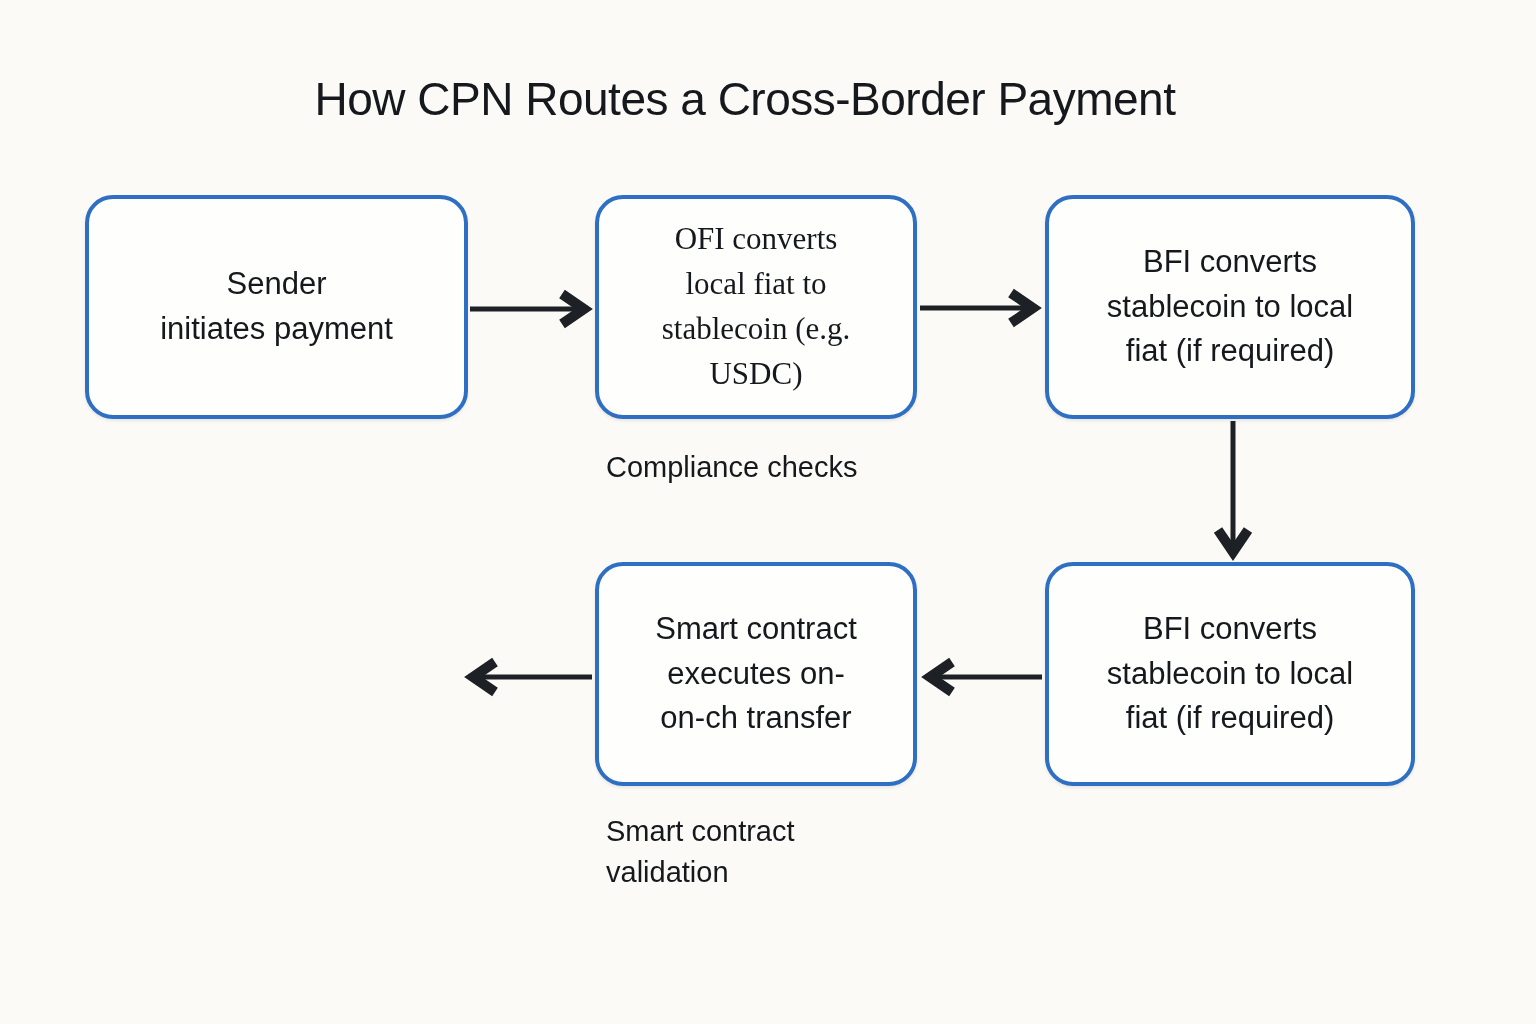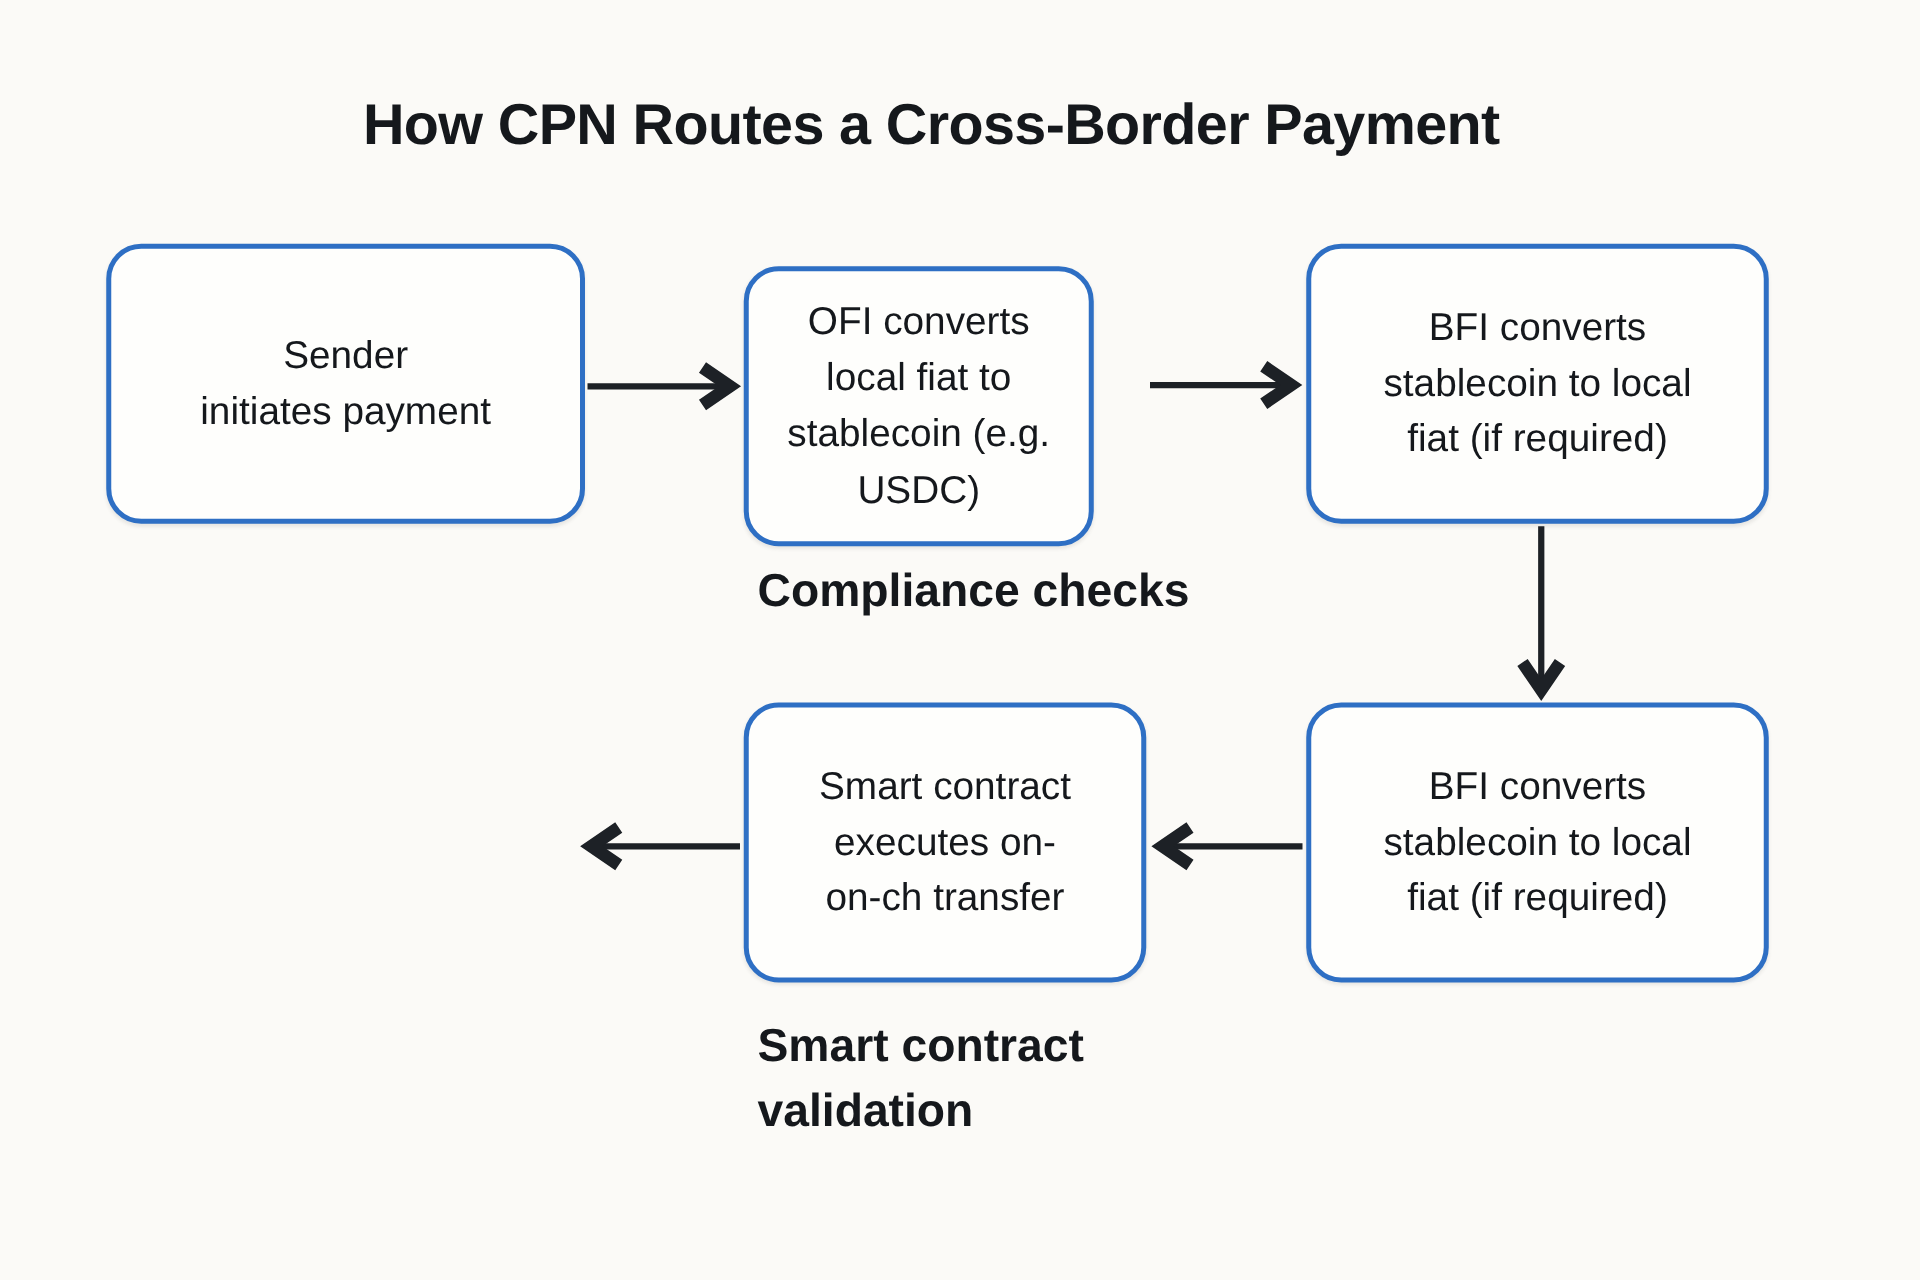--- a/index.html
+++ b/index.html
@@ -19,21 +19,21 @@
   .canvas {
     position: relative;
     width: 1536px; height: 1024px;
   }
   .title {
     position: absolute;
     left: 0; top: 72px;
     width: 1490px;
     text-align: center;
     font-size: 46px;
-    font-weight: 700;
+    font-weight: 400;
     letter-spacing: -0.5px;
     color: var(--text);
   }
   .node {
     position: absolute;
     background: var(--box-fill);
     border: 4px solid var(--box-border);
     border-radius: 28px;
     box-shadow: 0 2px 3px rgba(60,60,60,0.10);
     display: flex;
@@ -44,24 +44,23 @@
   .node-label {
     white-space: pre-line;
     text-align: center;
     font-size: 31px;
     line-height: 1.45;
     color: var(--text);
   }
   .annotation {
     position: absolute;
     white-space: pre-line;
-    font-size: 37px;
+    font-size: 29px;
     line-height: 1.4;
     color: var(--text);
-    font-weight: bold;
   }
   .arrows {
     position: absolute;
     left: 0; top: 0;
     width: 1536px; height: 1024px;
     pointer-events: none;
   }
   .arrows line { stroke: var(--arrow); stroke-width: 5; }
   .arrows path.head {
     stroke: var(--arrow);
@@ -76,21 +75,21 @@
 
 <div class="canvas">
 
   <h1 class="title">How CPN Routes a Cross-Border Payment</h1>
 
   <div class="node" style="left:85px; top:195px; width:383px; height:224px;">
     <span class="node-label">Sender
 initiates payment</span>
   </div>
 
-  <div class="node" style="left:595px; top:213px; width:280px; height:224px;">
+  <div class="node" style="left:595px; top:195px; width:322px; height:224px;font-family:Liberation Serif, serif;">
     <span class="node-label">OFI converts
 local fiat to
 stablecoin (e.g.
 USDC)</span>
   </div>
 
   <div class="node" style="left:1045px; top:195px; width:370px; height:224px;">
     <span class="node-label">BFI converts
 stablecoin to local
 fiat (if required)</span>

